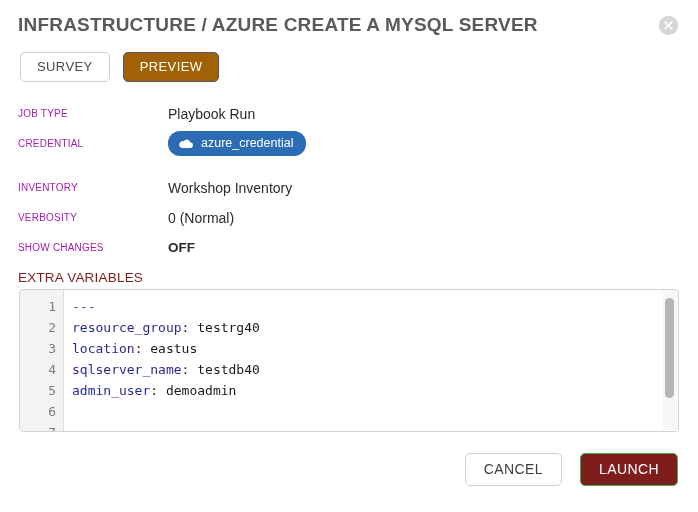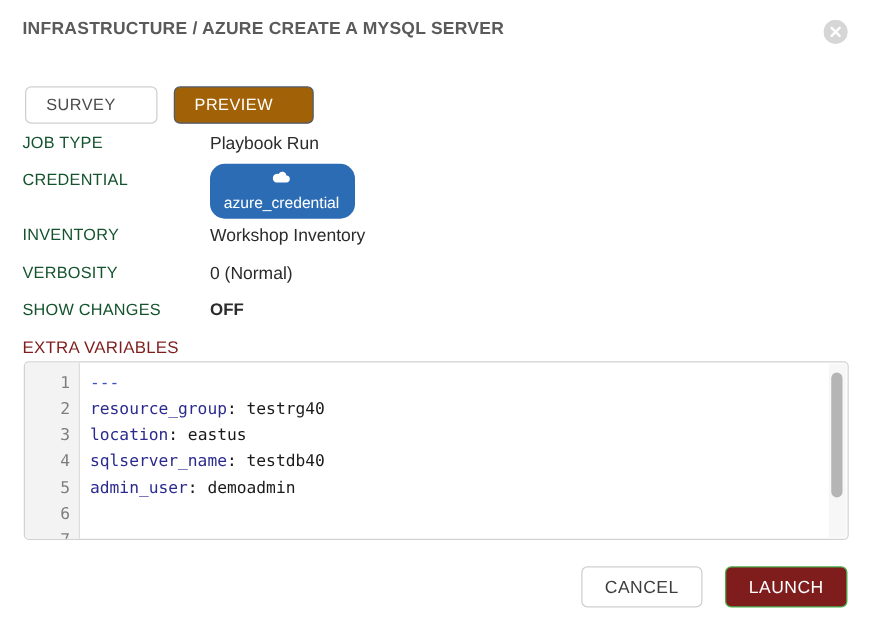--- a/index.html
+++ b/index.html
@@ -18,21 +18,21 @@
     width: 698px;
     height: 512px;
     background: #ffffff;
   }
 
   
   .dlg-title {
     position: absolute;
     left: 18px;
     top: 14px;
-    font-size: 14px;
+    font-size: 19px;
     font-weight: bold;
     color: #5a5a5a;
     letter-spacing: 0.2px;
     white-space: nowrap;
   }
 
   .close-btn {
     position: absolute;
     right: 20px;
     top: 16px;
@@ -48,25 +48,24 @@
   .tabs {
     position: absolute;
     left: 20px;
     top: 52px;
     display: flex;
     gap: 13px;
   }
   .tab {
     font-size: 13px;
     letter-spacing: 0.4px;
-    padding: 7px 32px 8px 16px;
+    padding: 7px 16px 8px 16px;
     border-radius: 5px;
     cursor: pointer;
     line-height: 1;
-    margin-top: 17px;
   }
   .tab-inactive {
     background: #ffffff;
     border: 1px solid #cfcfcf;
     color: #4a4a4a;
   }
   .tab-active {
     background: #a16207;
     border: 1px solid #4f5a68;
     color: #ffffff;
@@ -81,22 +80,22 @@
   }
   .row {
     position: relative;
     height: 30px;
   }
   .row.tall { height: 44px; }
   .row-label {
     position: absolute;
     left: 0;
     top: 0;
-    font-size: 13px;
-    color: #14532d;
+    font-size: 10px;
+    color: #a21caf;
     letter-spacing: 0.2px;
     line-height: 20px;
   }
   .row-value {
     position: absolute;
     left: 150px;
     top: 0;
     font-size: 14px;
     color: #2b2b2b;
     line-height: 20px;
@@ -110,21 +109,20 @@
     top: -3px;
     display: inline-flex;
     align-items: center;
     gap: 8px;
     background: #2b6cb5;
     color: #ffffff;
     border-radius: 12px;
     padding: 5px 13px 6px 11px;
     font-size: 12.5px;
     cursor: pointer;
-    flex-direction: column;
   }
   .cred-badge svg { display: block; }
 
   
   .ev-label {
     position: absolute;
     left: 18px;
     top: 270px;
     font-size: 13.5px;
     color: #7f1d1d;

